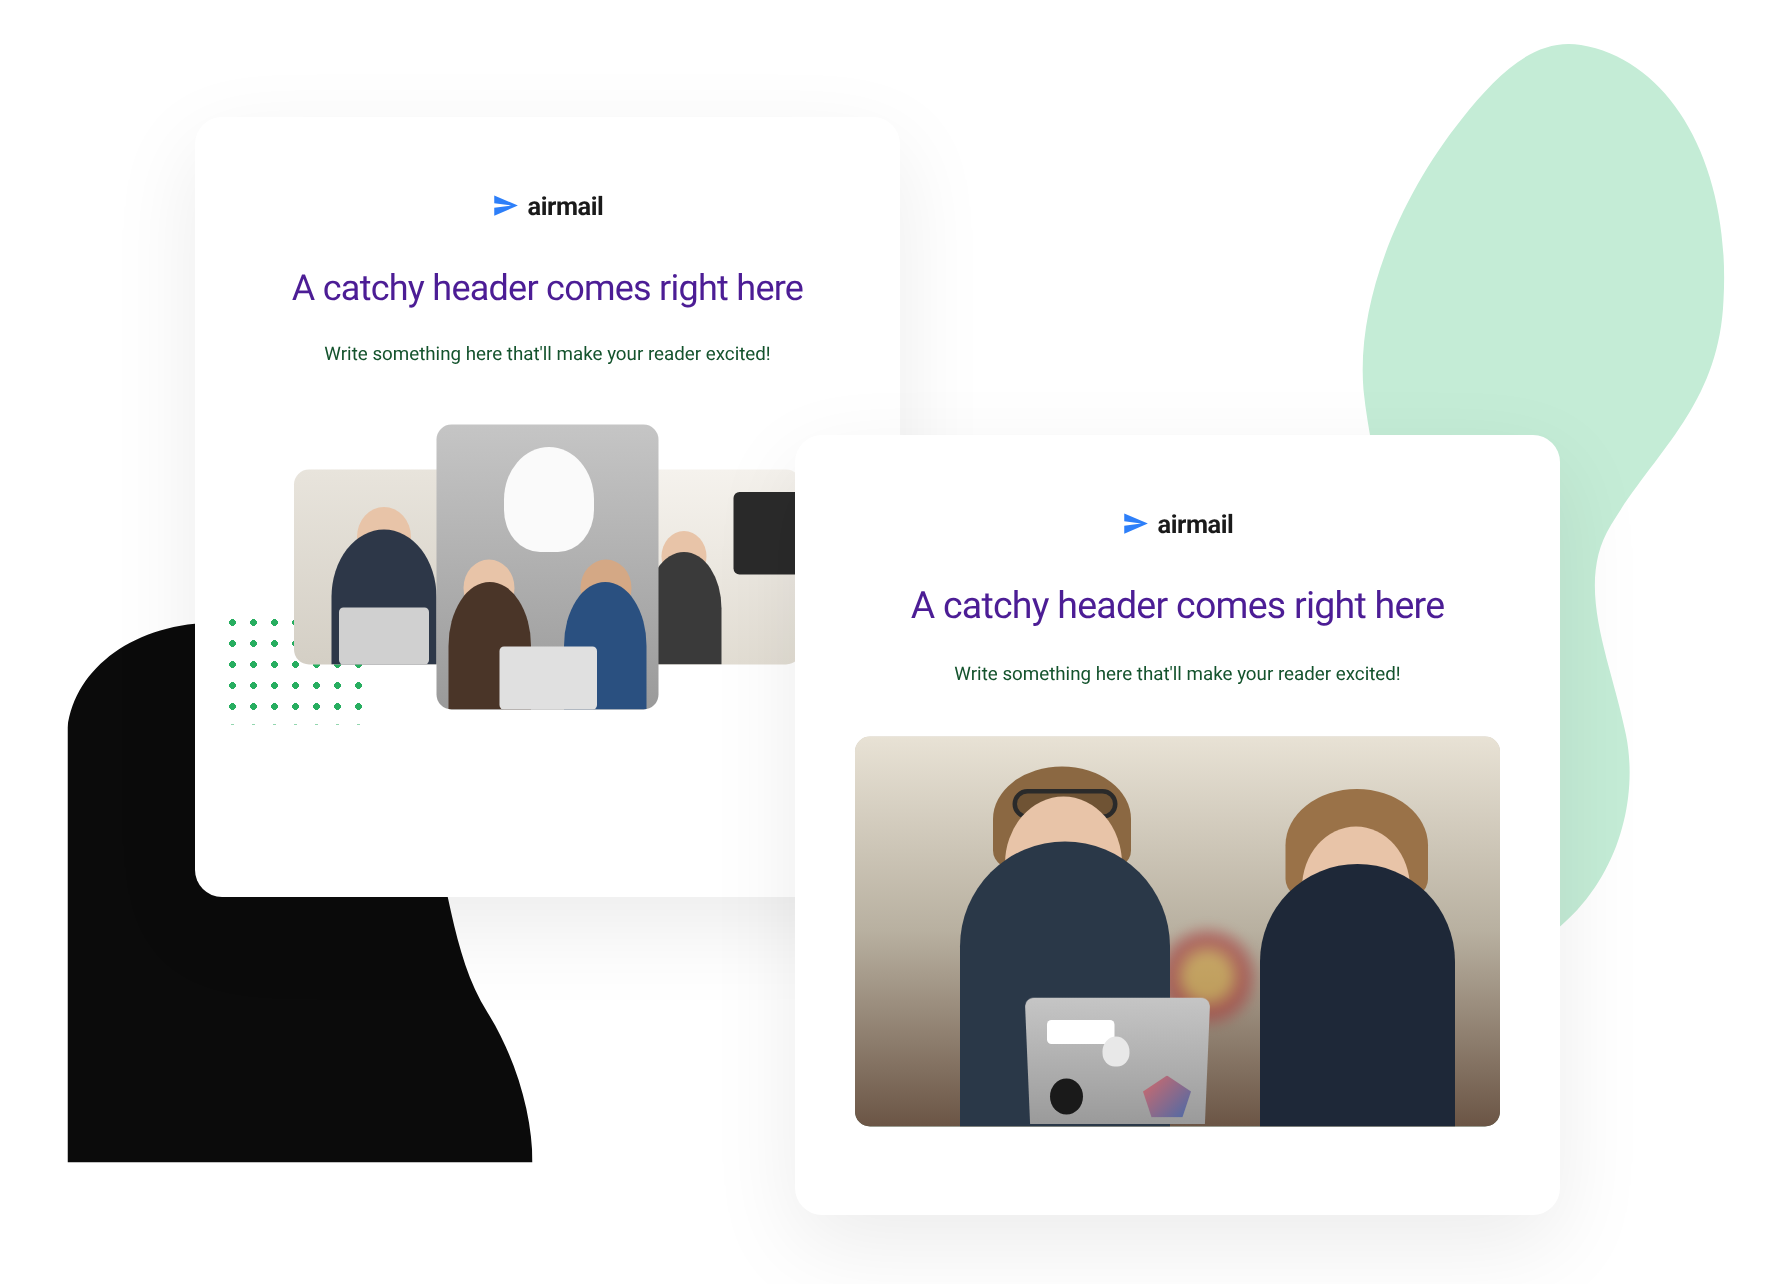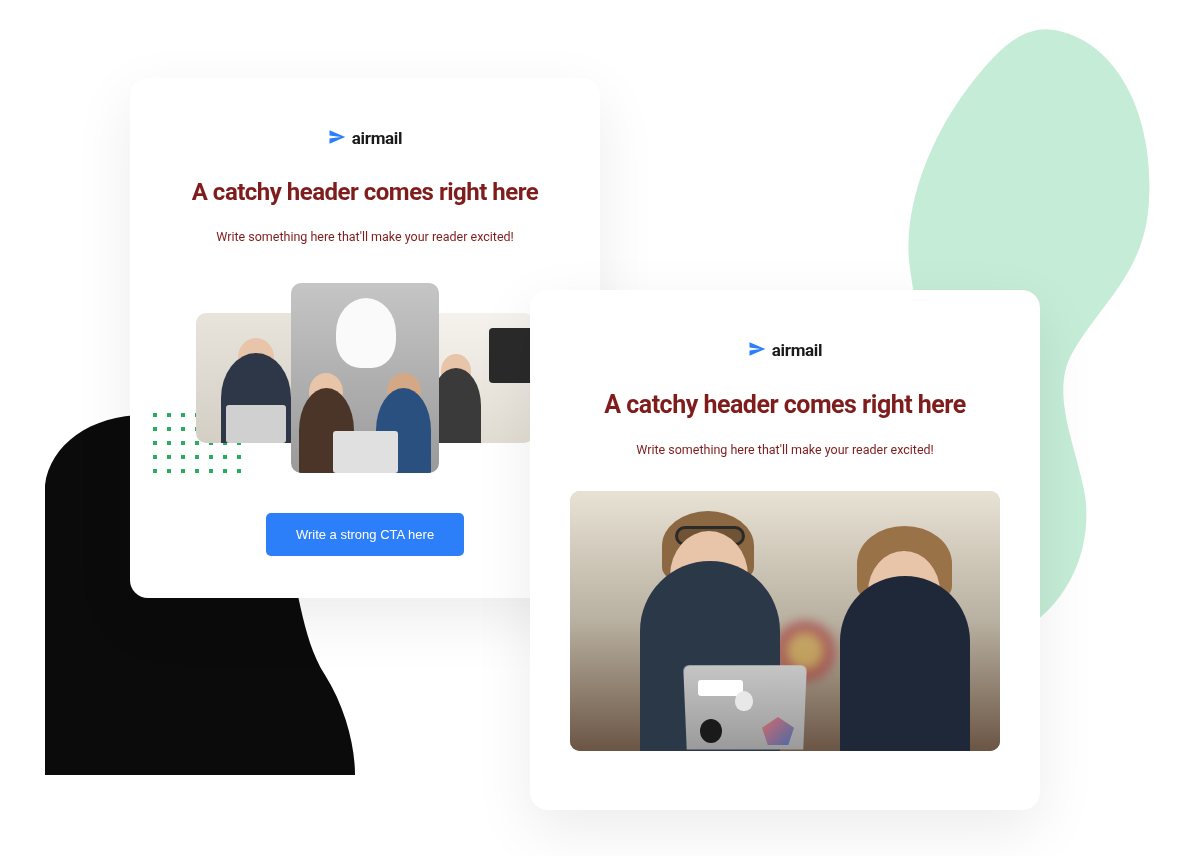--- a/index.html
+++ b/index.html
@@ -73,31 +73,31 @@
     .logo-text {
       font-size: 17px;
       font-weight: 700;
       color: #1a1a1a;
       letter-spacing: -0.3px;
     }
     
     
     .header {
       font-size: 24px;
-      font-weight: 700;
-      color: #7f1d1d;
+      font-weight: 400;
+      color: #4c1d95;
       letter-spacing: -0.5px;
       margin-bottom: 14px;
     }
     .card-right .header {
       font-size: 25px;
     }
     .subheader {
       font-size: 12.5px;
-      color: #7f1d1d;
+      color: #14532d;
       margin-bottom: 34px;
       margin-top: 23px;
     }
     
     
     .gallery {
       position: relative;
       height: 200px;
       margin-bottom: 35px;
       display: flex;
@@ -445,21 +445,20 @@
       <div class="p2"></div>
       <div class="laptop2"></div>
     </div>
     <div class="gallery-item g-right">
       <div class="monitor"></div>
       <div class="p3h"></div>
       <div class="p3"></div>
     </div>
   </div>
   
-  <button class="cta">Write a strong CTA here</button>
 </div>
 
 <div class="card card-right">
   <div class="logo">
     <svg viewBox="0 0 24 24" fill="#2d7ff9">
       <path d="M2 21l21-9L2 3v7l15 2-15 2v7z"></path>
     </svg>
     <span class="logo-text">airmail</span>
   </div>
   

